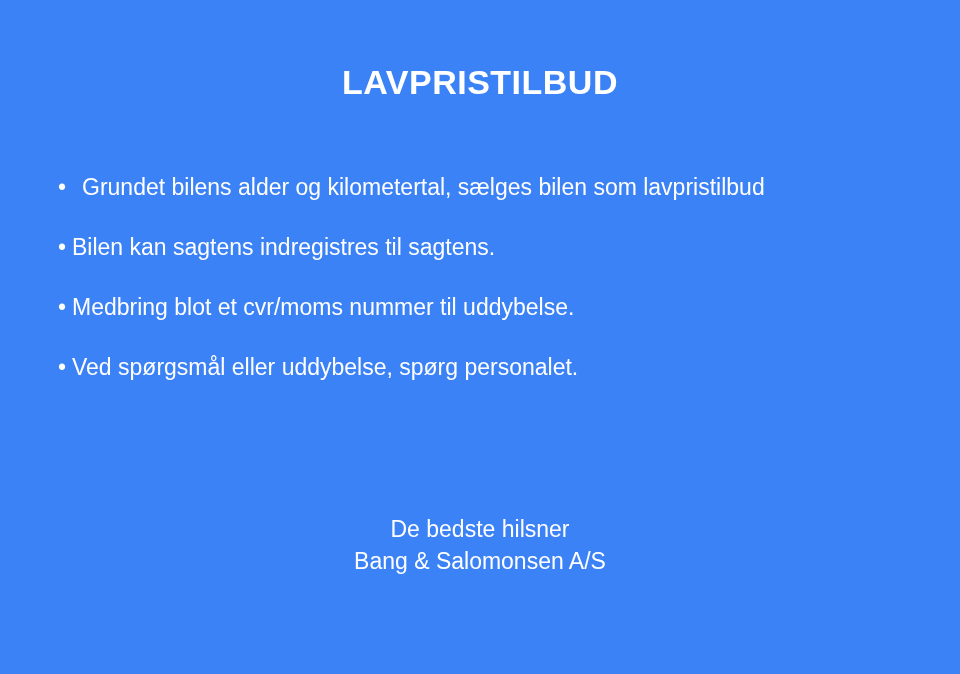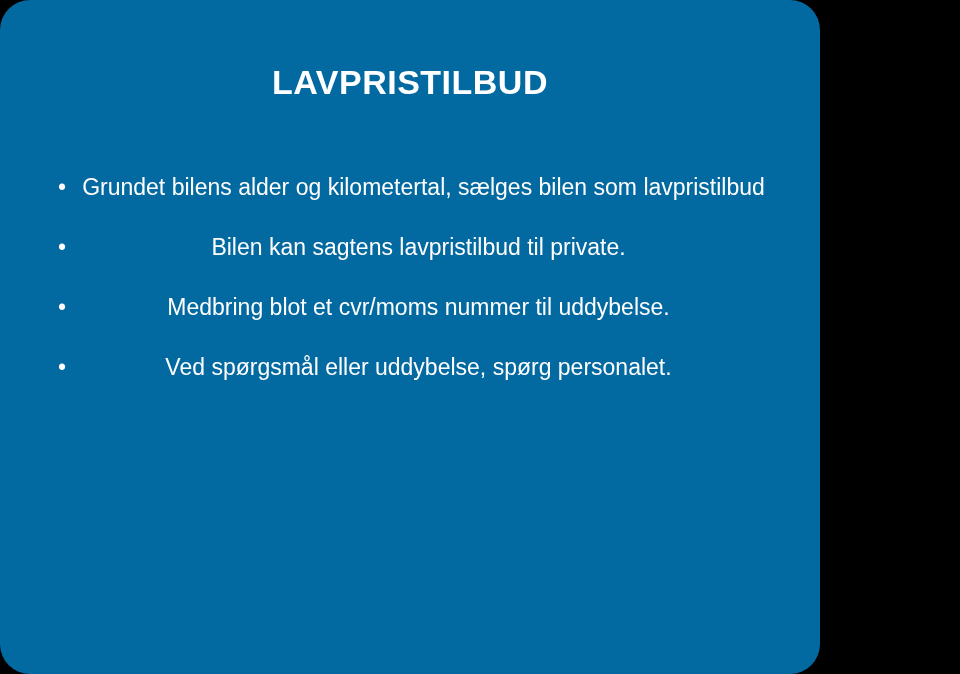--- a/index.html
+++ b/index.html
@@ -2,27 +2,26 @@
 <html><head>
 <meta charset="utf-8">
 <style>
   html, body {
     margin: 0;
     padding: 0;
     background: #000000;
   }
   .slide {
     position: relative;
-    width: 820px;
+    width: 960px;
     height: 674px;
-    background: #0369a1;
+    background: #3b82f6;
     color: #ffffff;
     font-family: "Liberation Sans", sans-serif;
     overflow: hidden;
-    border-radius: 30px;
   }
   .slide-title {
     position: absolute;
     top: 64px;
     left: 0;
     width: 100%;
     text-align: center;
     font-size: 34px;
     font-weight: 700;
     letter-spacing: 0.5px;
@@ -46,21 +45,20 @@
     width: 14px;
     text-align: left;
     font-size: 23px;
     line-height: 37px;
   }
   .bullet-item.spaced .bullet-marker {
     width: 24px;
   }
   .bullet-text {
     flex: 1 1 auto;
-    text-align: center;
   }
   .footer {
     position: absolute;
     top: 513px;
     left: 0;
     width: 100%;
     text-align: center;
     font-size: 23px;
     line-height: 32px;
   }
@@ -77,34 +75,38 @@
     <div class="bullet-item spaced">
       <span class="bullet-marker">•</span>
       <div class="bullet-text">
         <span>Grundet bilens alder og kilometertal, sælges bilen som lavpristilbud</span><br>
       </div>
     </div>
 
     <div class="bullet-item">
       <span class="bullet-marker">•</span>
       <div class="bullet-text">
-        <span>Bilen kan sagtens lavpristilbud til private.</span>
+        <span>Bilen kan sagtens indregistres til sagtens.</span>
       </div>
     </div>
 
     <div class="bullet-item">
       <span class="bullet-marker">•</span>
       <div class="bullet-text">
         <span>Medbring blot et cvr/moms nummer til uddybelse.</span>
       </div>
     </div>
 
     <div class="bullet-item">
       <span class="bullet-marker">•</span>
       <div class="bullet-text">
         <span>Ved spørgsmål eller uddybelse, spørg personalet.</span>
       </div>
     </div>
 
   </div>
 
+  <div class="footer">
+    <div>De bedste hilsner</div>
+    <div>Bang &amp; Salomonsen A/S</div>
+  </div>
 
 </div>
 
 </body></html>

